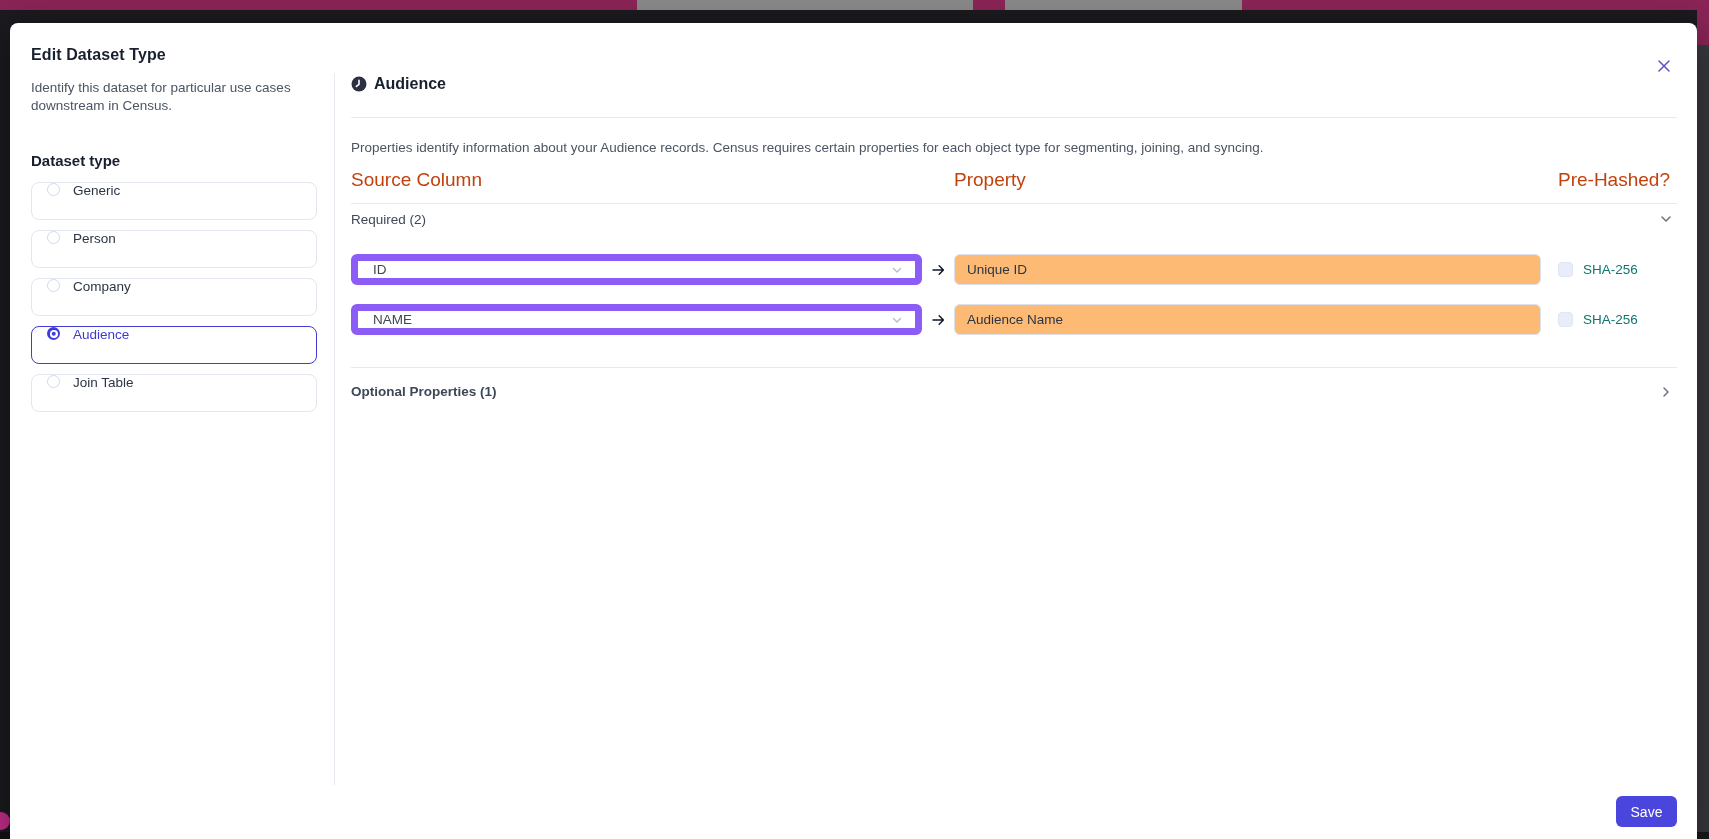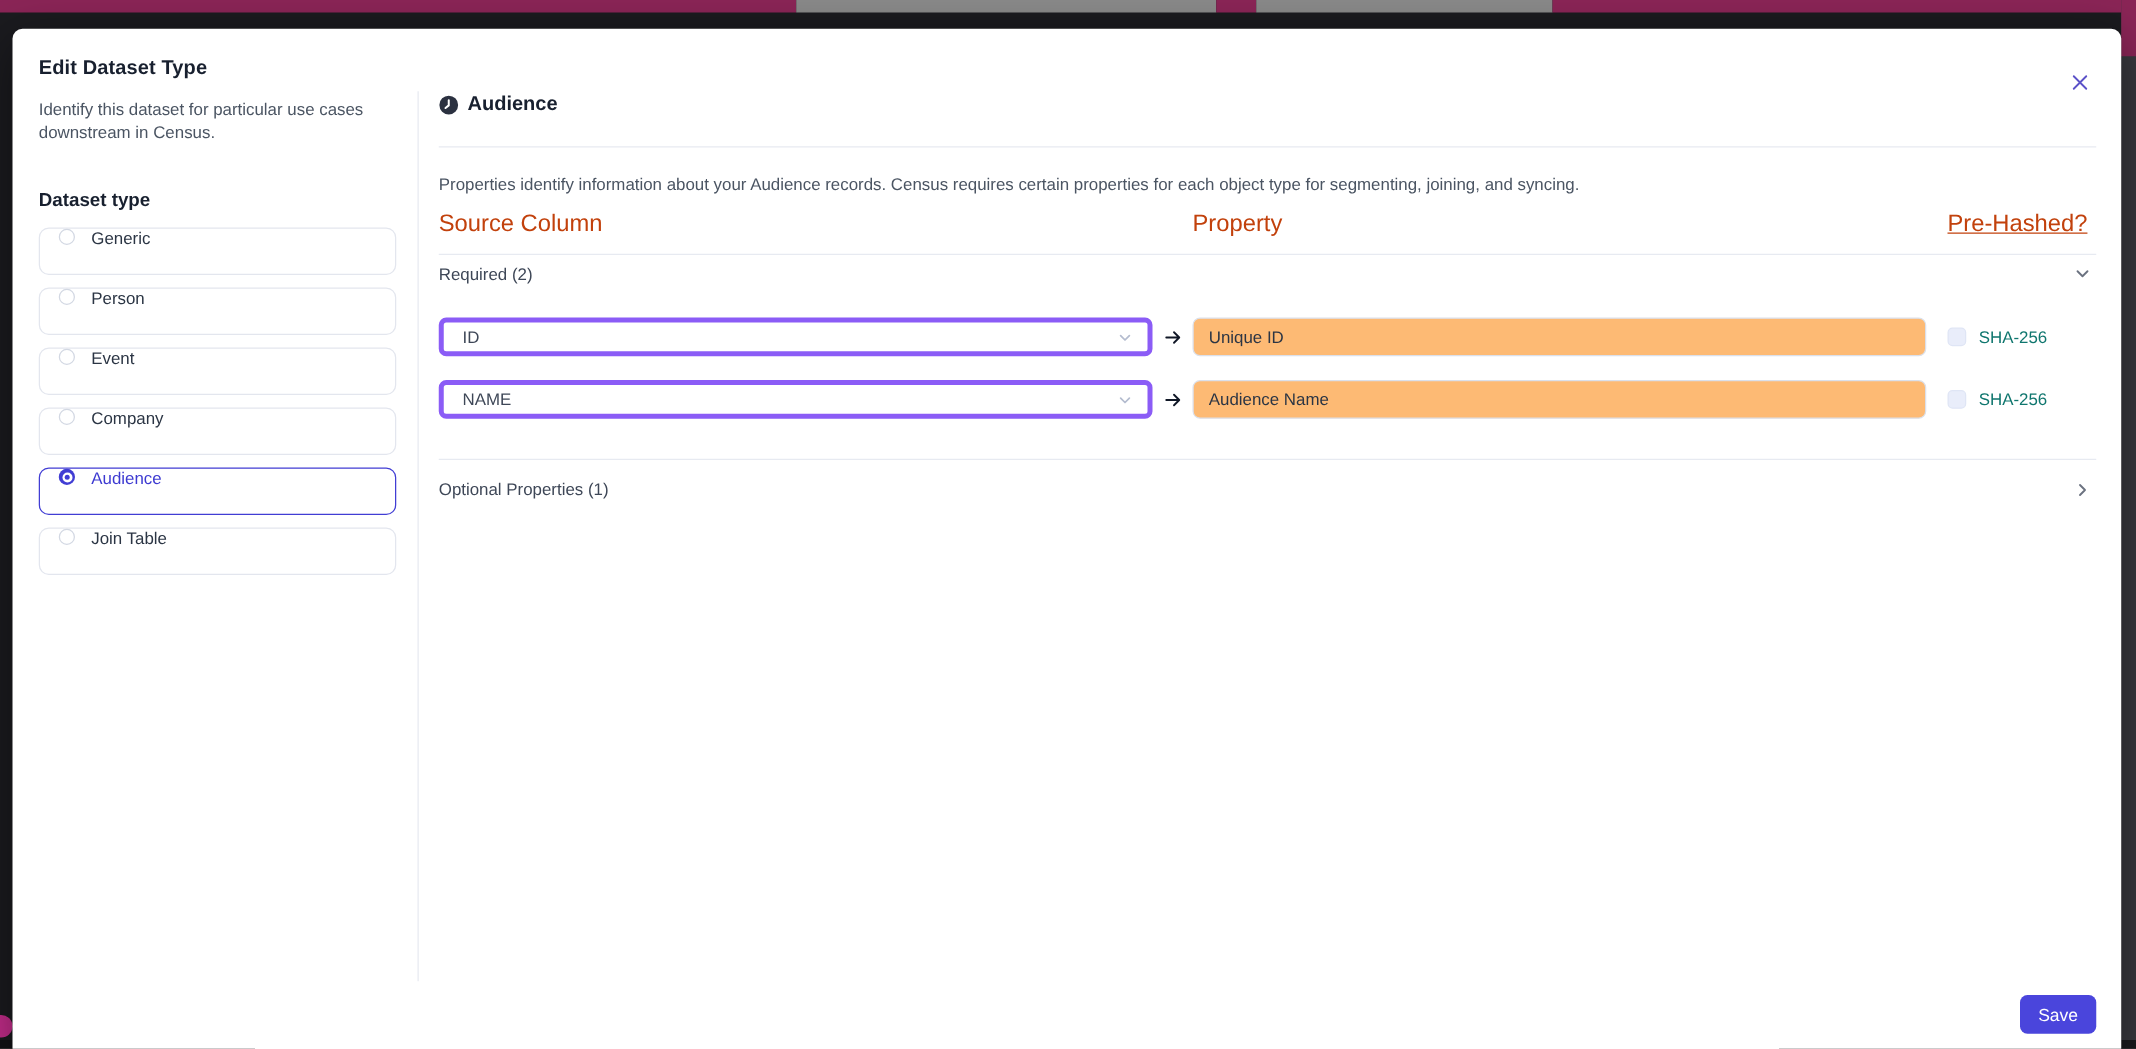--- a/index.html
+++ b/index.html
@@ -66,49 +66,49 @@
   .main { flex: 1 1 auto; padding: 52px 20px 0 16px; position: relative; }
   .panel-head { display: flex; align-items: center; gap: 7px; }
   .panel-head h3 { font-size: 16px; font-weight: bold; color: #18202f; }
   .hr { border: none; border-top: 1px solid #e7eaf1; }
   .hr1 { margin-top: 24px; }
   .panel-desc { margin-top: 22px; font-size: 13.5px; color: #4b5563; }
 
   .grid-cols { display: grid; grid-template-columns: 571px 32px 587px auto; align-items: center; }
   .cols-header { margin-top: 14px; padding-bottom: 12px; border-bottom: 1px solid #e7eaf1;
                  font-size: 19px; color: #c2410c; }
-  .cols-header .hash-col { padding-left: 17px; text-decoration: underline; }
+  .cols-header .hash-col { padding-left: 17px; }
 
   .section-row { margin-top: 8px; height: 28px; display: flex; align-items: flex-start;
                  justify-content: space-between; cursor: pointer; }
   .section-row .lbl { font-size: 13.5px; color: #3e4757; }
   .section-row .chev { margin-right: 4px; display: flex; }
 
   .rows { margin-top: 14px; display: flex; flex-direction: column; gap: 19px; }
   .sel-box {
-    height: 31px; border: 4px solid #8b5cf6; border-radius: 6px; background: #fff;
+    height: 31px; border: 7px solid #8b5cf6; border-radius: 6px; background: #fff;
     display: flex; align-items: center; justify-content: space-between;
     padding: 0 12px 0 15px; font-size: 13.5px; color: #3e4757; cursor: pointer;
   }
   .map-arrow { display: flex; align-items: center; justify-content: center; }
   .prop-input {
     height: 31px; width: 587px; border: 1px solid #dbe0ea; border-radius: 6px;
     background: #fdba74; padding: 0 12px; font-size: 13.5px; color: #2b3544;
     font-family: "Liberation Sans", sans-serif; outline: none;
   }
   .hash-cell { display: flex; align-items: center; gap: 10px; padding-left: 17px; }
   .checkbox {
     width: 15px; height: 15px; border-radius: 4px; background: #e9edfa;
     border: 1px solid #dfe5f5; cursor: pointer; flex: 0 0 auto;
   }
   .hash-lbl { font-size: 13.5px; color: #0f766e; }
 
   .hr2 { margin-top: 32px; }
   .optional-row { padding: 16px 0; display: flex; align-items: center;
-                  justify-content: space-between; cursor: pointer; }
+                  justify-content: space-between; cursor: pointer; font-weight: bold; }
   .optional-row .lbl { font-size: 13.5px; color: #3e4757; }
   .optional-row .chev { margin-right: 4px; display: flex; }
 
   .save-btn {
     position: absolute; right: 20px; bottom: 19px;
     width: 61px; height: 31px; border: none; border-radius: 6px;
     background: #4A45DC; color: #ffffff; font-size: 14px;
     font-family: "Liberation Sans", sans-serif; cursor: pointer;
   }
 </style>
@@ -144,24 +144,20 @@
       <div class="opt-card">
         <span class="radio"></span>
         <span>Generic</span>
       </div>
       <div class="opt-card">
         <span class="radio"></span>
         <span>Person</span>
       </div>
       <div class="opt-card">
         <span class="radio"></span>
-        <span>Event</span>
-      </div>
-      <div class="opt-card">
-        <span class="radio"></span>
         <span>Company</span>
       </div>
       <div class="opt-card selected">
         <span class="radio on"></span>
         <span>Audience</span>
       </div>
       <div class="opt-card">
         <span class="radio"></span>
         <span>Join Table</span>
       </div>

